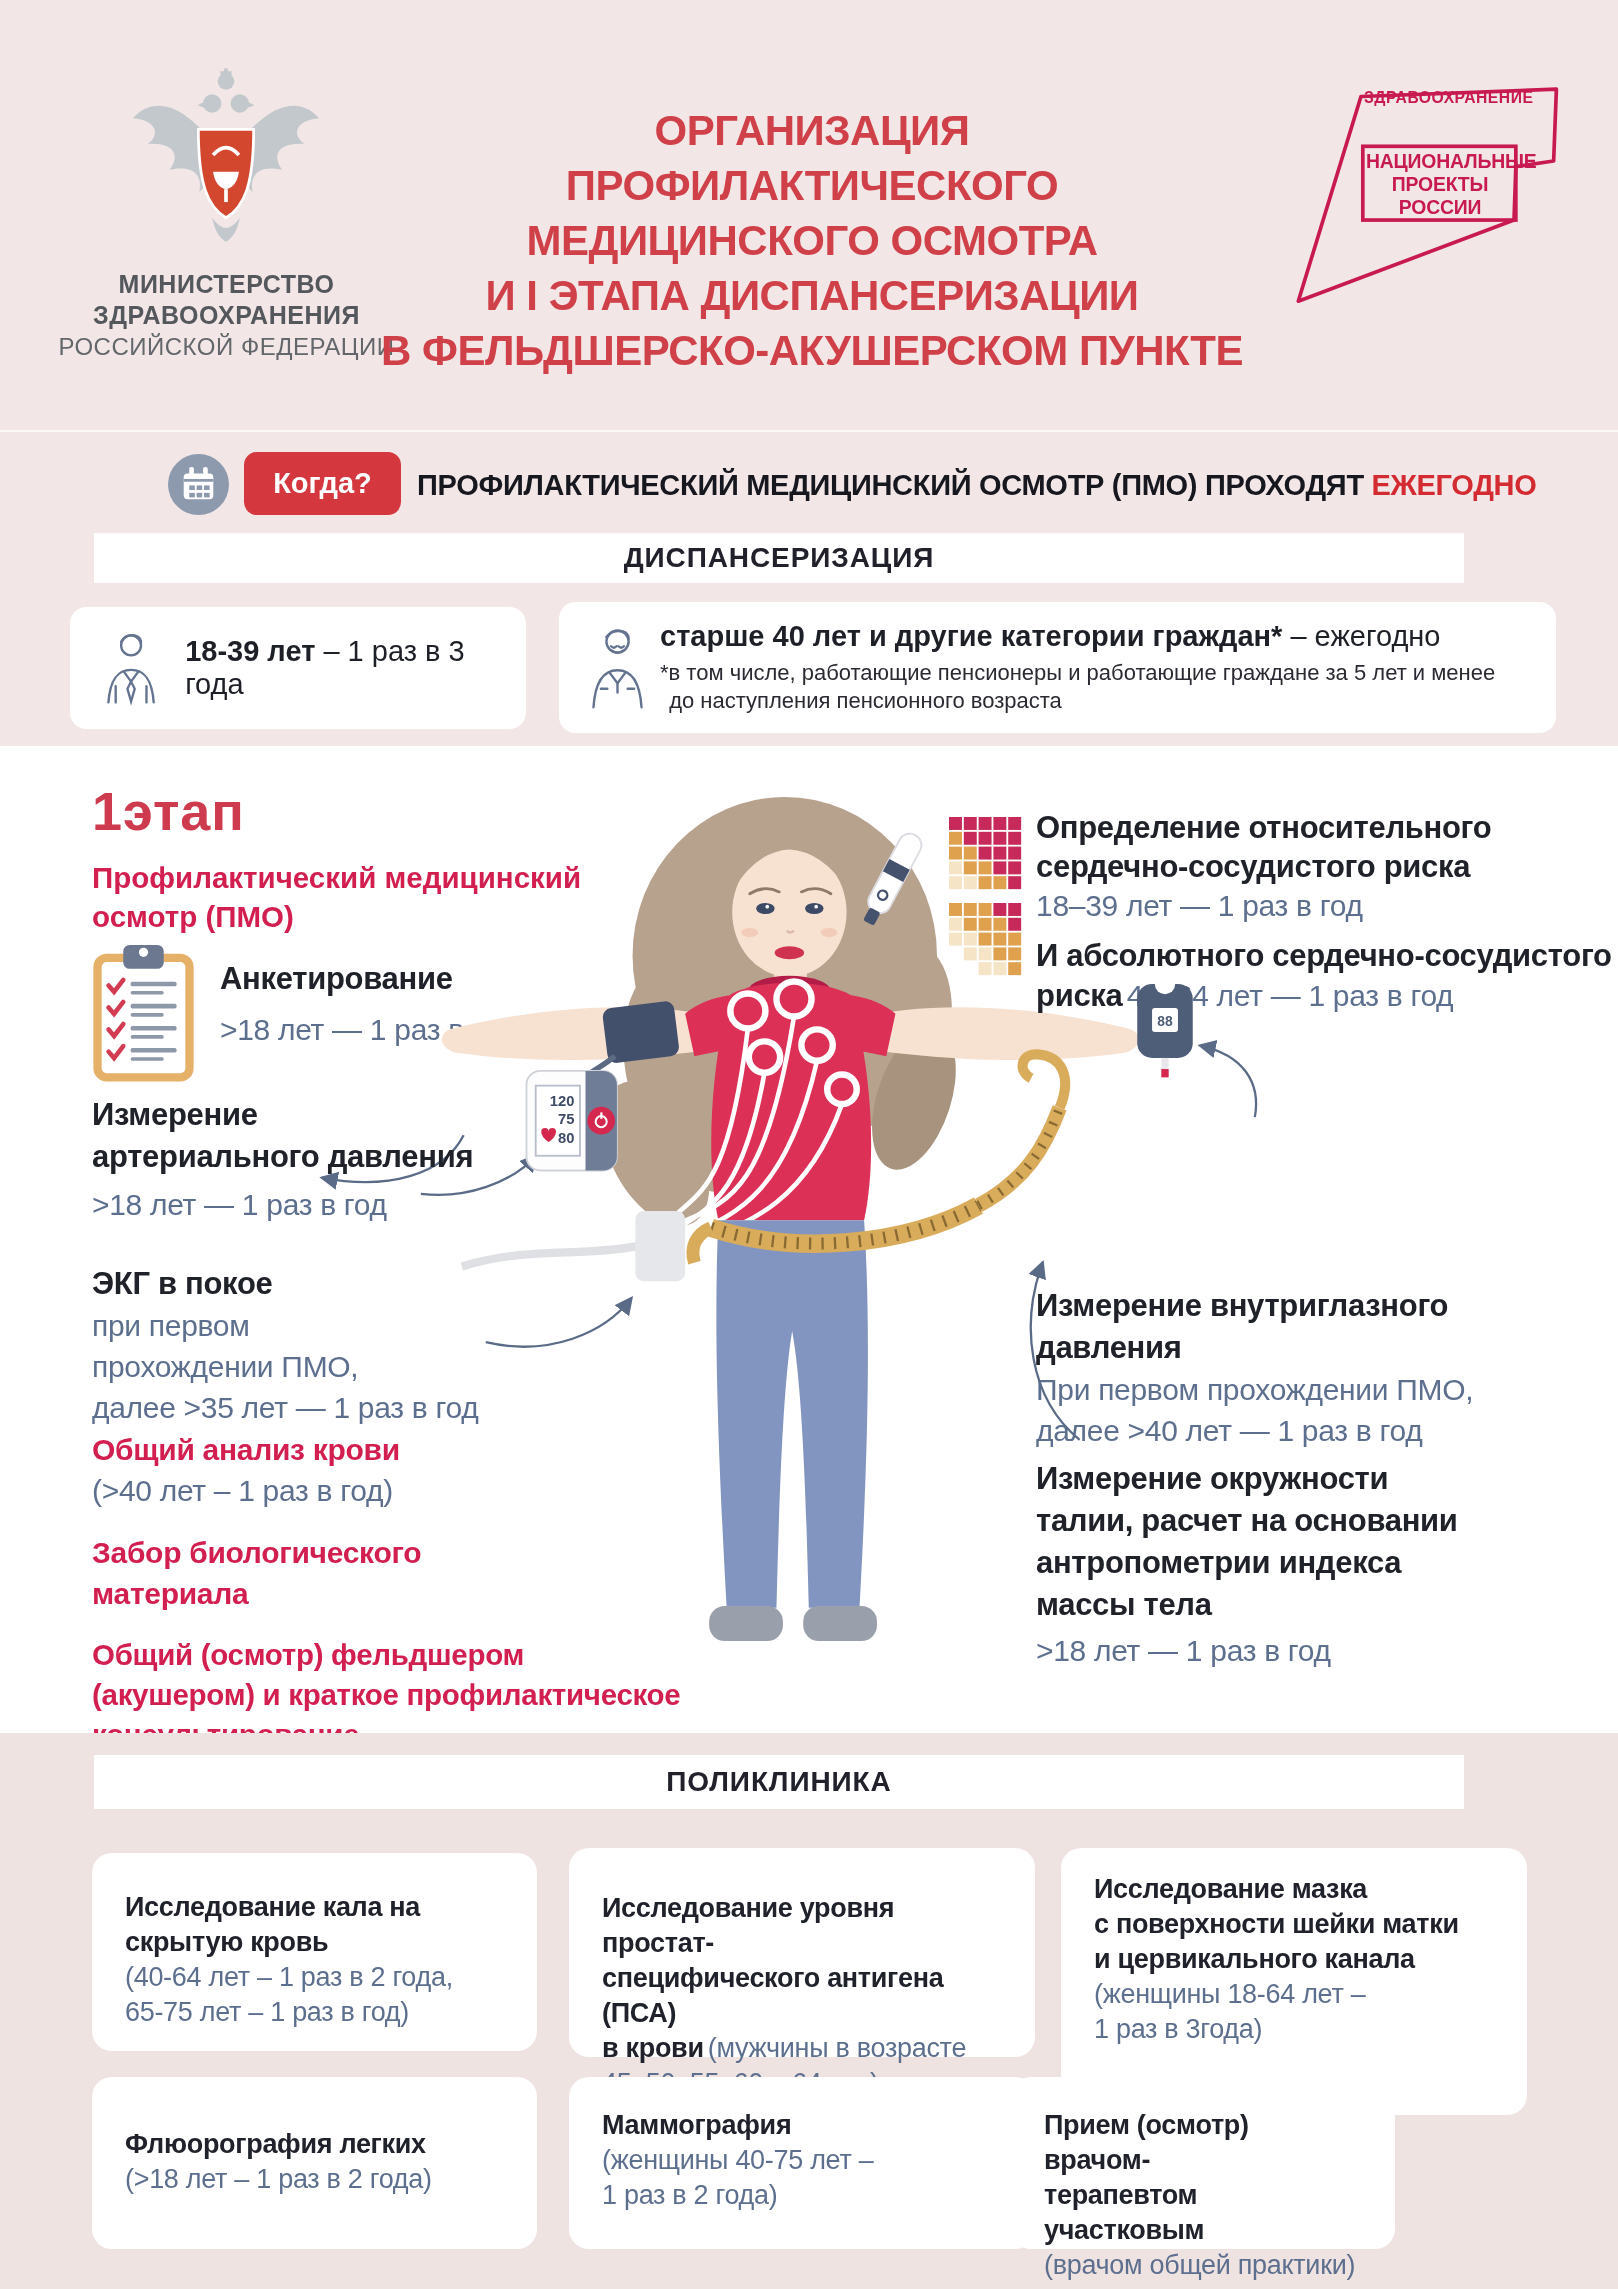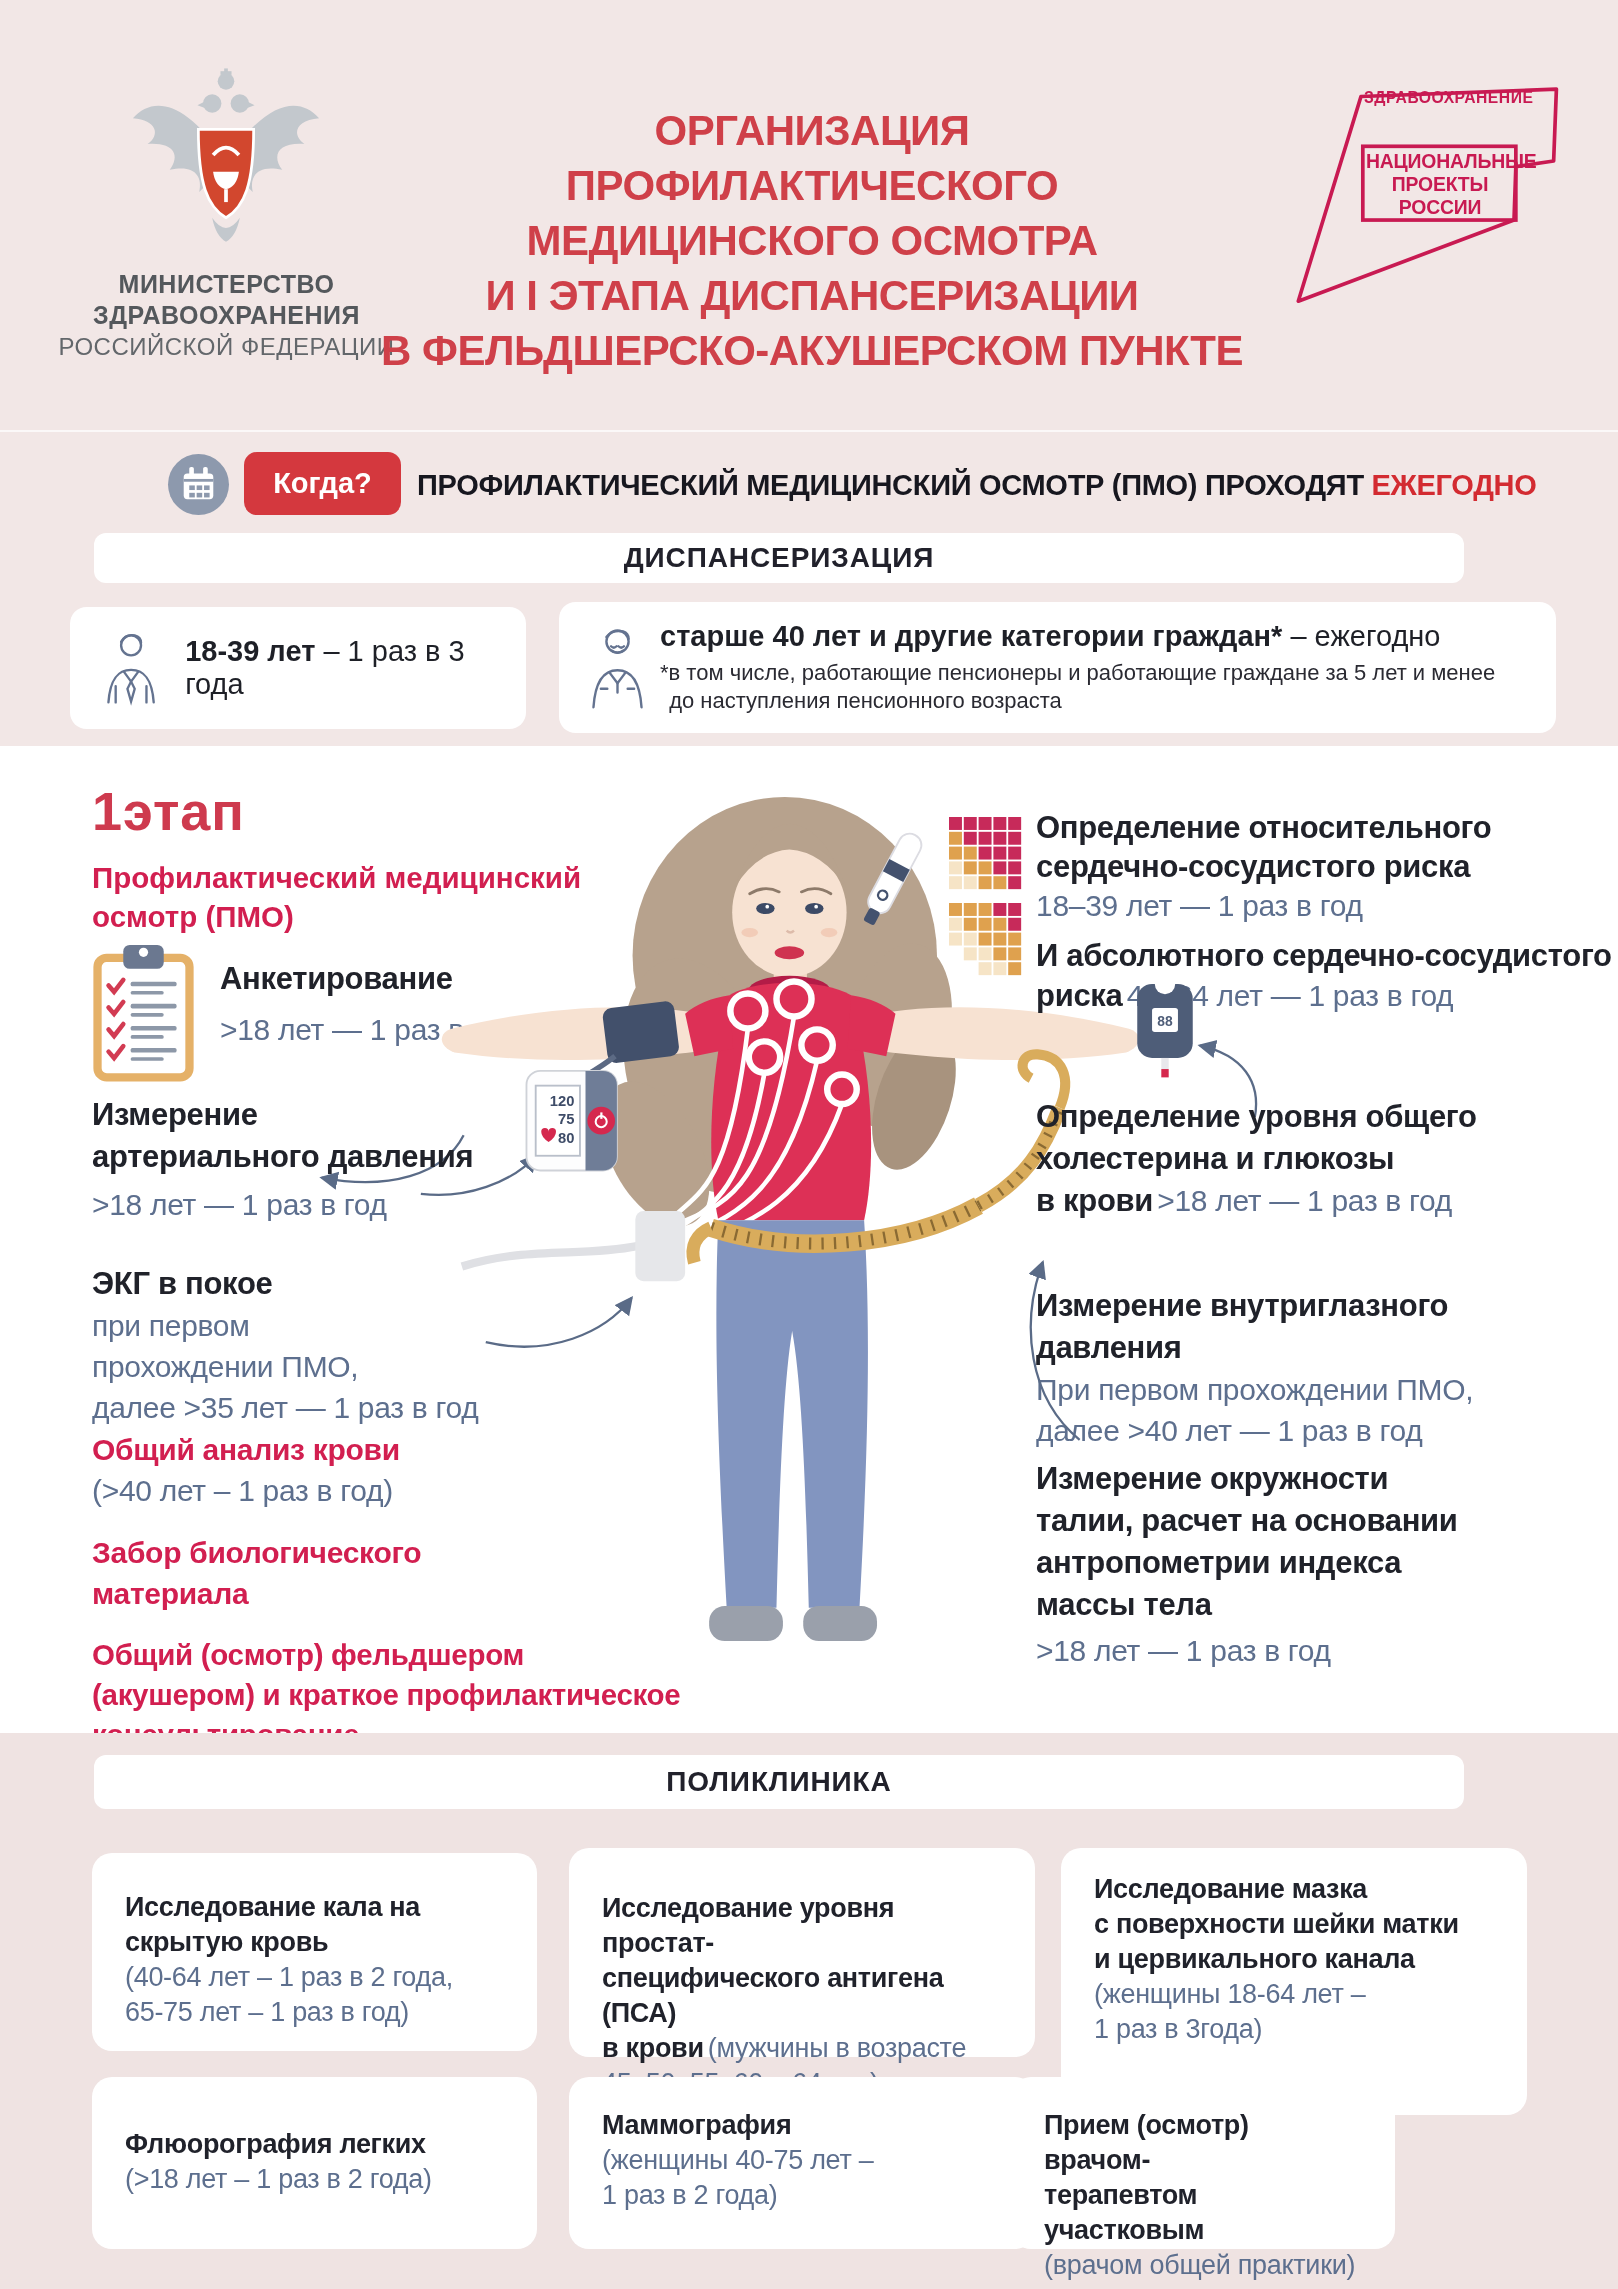--- a/index.html
+++ b/index.html
@@ -21,21 +21,21 @@
   .np-lines{left:1366px;top:150px;width:148px;text-align:center;color:#c81a52;
             font-weight:bold;font-size:19.4px;line-height:23px;letter-spacing:-0.2px}
 
   
   .when-circle{left:168px;top:454px;width:61px;height:61px;border-radius:50%;background:#8d99ad}
   .when-badge{left:244px;top:452px;width:157px;height:63px;border-radius:13px;background:#d4383e;
               color:#fff;font-weight:bold;font-size:29px;text-align:center;line-height:63px}
   .when-text{left:417px;top:469px;font-size:29px;font-weight:bold;color:#17171f;letter-spacing:-0.3px}
   .when-text .annual{color:#d32b31}
 
-  .band{left:94px;width:1370px;background:#fff;border-radius:12px;text-align:center;
+  .band{left:94px;width:1370px;background:#fff;border-radius:1px;text-align:center;
         color:#21212b;font-weight:bold;font-size:28px;letter-spacing:0.9px}
   .band1{top:533px;height:50px;line-height:50px}
   .band2{top:1755px;height:54px;line-height:54px}
 
   
   .agebox{background:#fff;border-radius:16.6px;display:flex;align-items:center}
   .age1{left:70px;top:607px;width:456px;height:122px}
   .age2{left:559px;top:602px;width:997px;height:131px}
   .agebox .txt{font-size:29px;color:#1e2027}
   .agebox b{font-weight:bold}
@@ -423,28 +423,20 @@
   </svg>
   <svg class="s" style="left:1186px;top:1036px" width="78" height="88" viewBox="0 0 85 95">
     <defs>
         <marker id="ah4" markerWidth="10" markerHeight="10" refX="7" refY="4" orient="auto">
           <path d="M0 0 L8 4 L0 8 z" fill="#5a6b87"></path>
         </marker>
       </defs>
     <path d="M75 88 C82 50 62 20 15 10" fill="none" stroke="#5a6b87" stroke-width="2.5" marker-end="url(#ah4)"></path>
   </svg>
 
-  <div class="s" style="left:1036px;top:1096px">
-    <div class="item-dark">Определение уровня общего</div>
-    <div class="item-dark">холестерина и глюкозы</div>
-    <div style="line-height:42px">
-      <span class="item-dark">в крови</span>
-      <span class="item-blue blue-inline" style="font-size:30px">&gt;18 лет — 1 раз в год</span>
-    </div>
-  </div>
 
   <div class="s" style="left:1036px;top:1285px">
     <div class="item-dark">Измерение внутриглазного</div>
     <div class="item-dark">давления</div>
     <div class="item-blue">При первом прохождении ПМО,</div>
     <div class="item-blue">далее &gt;40 лет — 1 раз в год</div>
   </div>
 
   <svg class="s" style="left:1001px;top:1251px" width="102" height="198" viewBox="0 0 110 215">
     <defs>

